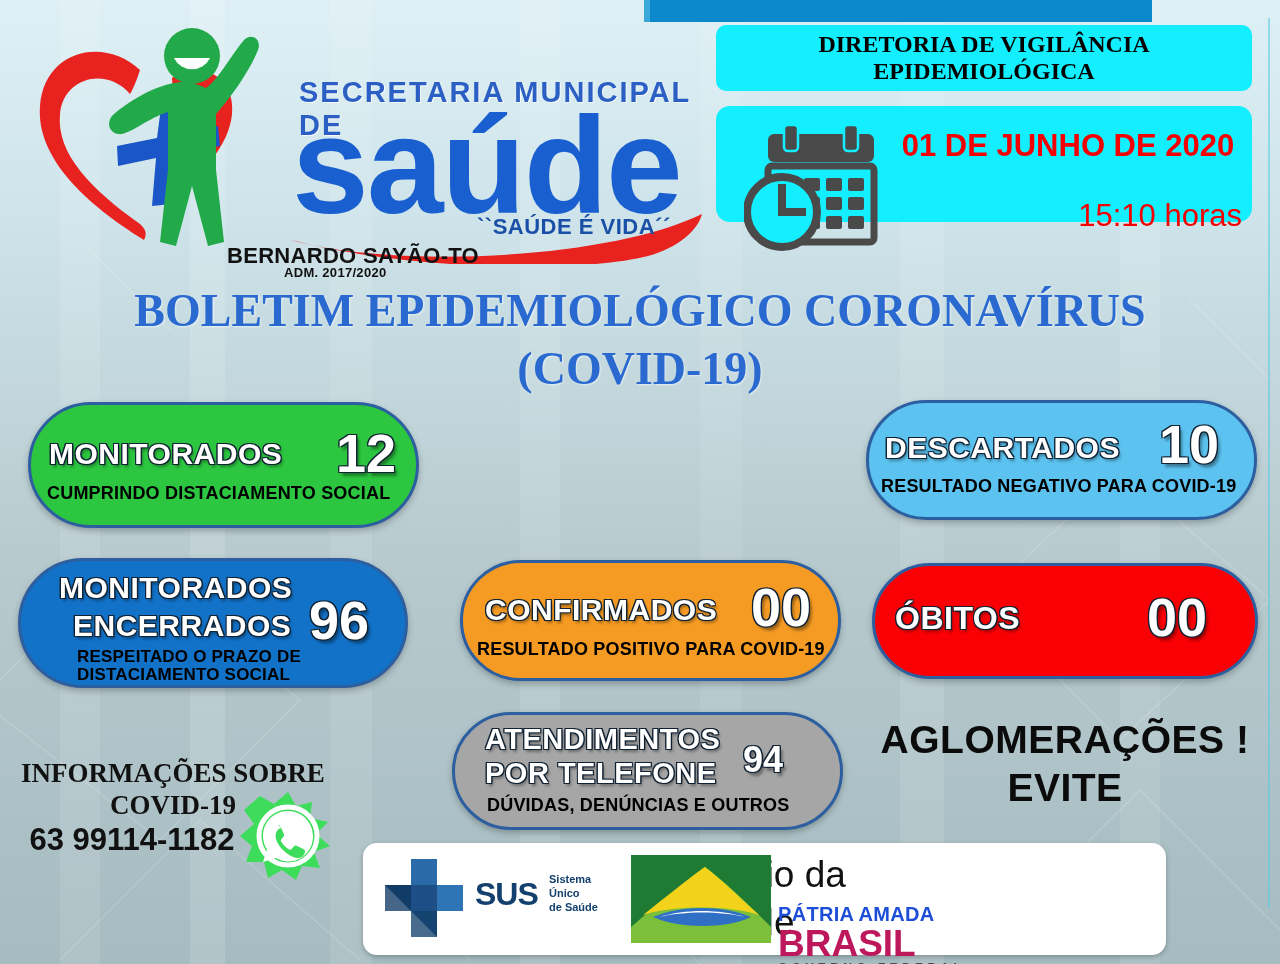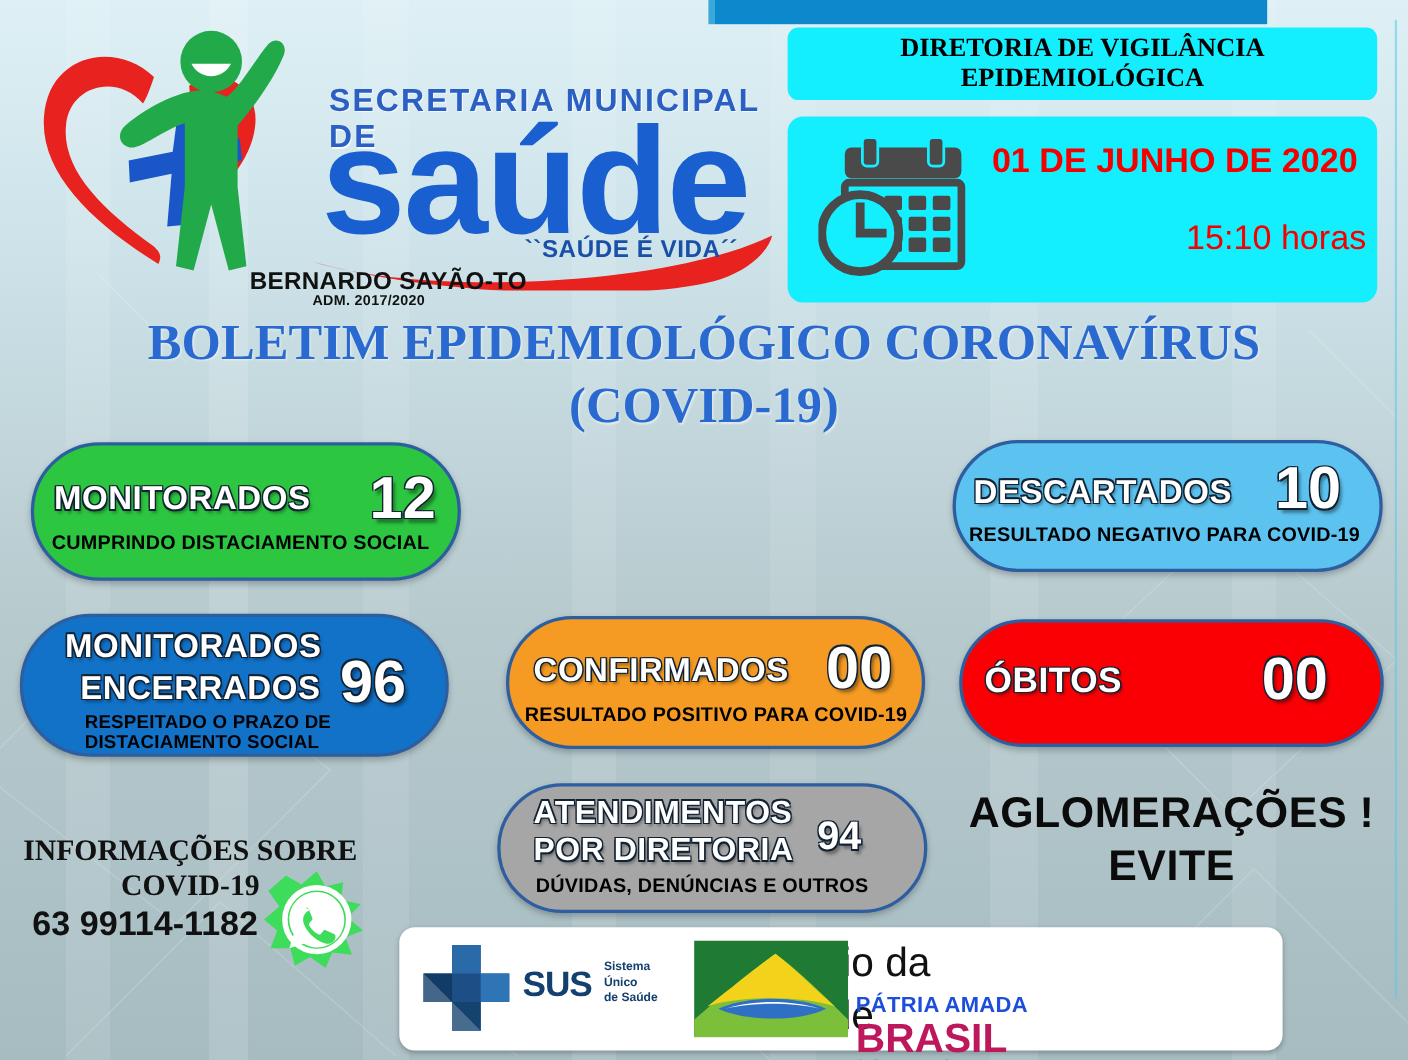--- a/index.html
+++ b/index.html
@@ -48,21 +48,21 @@
     letter-spacing:-2px;line-height:1;}
   .logo-motto{position:absolute;left:455px;top:196px;font-size:22px;font-weight:bold;color:#1a4fa8;letter-spacing:.5px;}
   .logo-city{position:absolute;left:205px;top:225px;font-size:22px;font-weight:bold;color:#111;letter-spacing:.3px;}
   .logo-adm{position:absolute;left:262px;top:247px;font-size:13px;font-weight:bold;color:#111;letter-spacing:.3px;}
 
   
   .dve-box{position:absolute;left:716px;top:25px;width:536px;height:66px;background:#14efff;
     border-radius:10px;display:flex;align-items:center;justify-content:center;}
   .dve-text{font-family:"Liberation Serif",serif;font-weight:bold;font-size:24px;color:#000;
     text-align:center;line-height:1.12;}
-  .date-box{position:absolute;left:716px;top:106px;width:536px;height:169px;background:#14efff;
+  .date-box{position:absolute;left:716px;top:106px;width:536px;height:116px;background:#14efff;
     border-radius:14px;}
   .date-text{position:absolute;left:178px;top:22px;width:348px;text-align:center;
     font-size:31px;font-weight:bold;color:#f50000;}
   .time-text{position:absolute;left:178px;top:92px;width:348px;text-align:right;
     font-size:31px;font-weight:normal;color:#f50000;}
   .cal-icon{position:absolute;left:28px;top:16px;}
 
   
   .title{position:absolute;left:0;top:282px;width:1280px;text-align:center;
     font-family:"Liberation Serif",serif;font-weight:bold;color:#2a6ad0;
@@ -207,21 +207,21 @@
     <div class="sub" style="left:14px;top:76px;font-size:18px;">RESULTADO POSITIVO PARA COVID-19</div>
   </div>
 
   <div class="card" style="left:872px;top:563px;width:380px;height:110px;background:#fa0005;">
     <div class="lbl" style="left:20px;top:34px;font-size:32px;">ÓBITOS</div>
     <div class="num" style="left:272px;top:20px;font-size:54px;">00</div>
   </div>
 
   <div class="card" style="left:452px;top:712px;width:385px;height:112px;background:#a6a6a6;">
     <div class="lbl" style="left:30px;top:8px;font-size:29px;">ATENDIMENTOS</div>
-    <div class="lbl" style="left:30px;top:42px;font-size:29px;">POR DIRETORIA</div>
+    <div class="lbl" style="left:30px;top:42px;font-size:29px;">POR TELEFONE</div>
     <div class="num" style="left:288px;top:24px;font-size:36px;">94</div>
     <div class="sub" style="left:32px;top:80px;font-size:18px;">DÚVIDAS, DENÚNCIAS E OUTROS</div>
   </div>
 
   <div class="info-l1">
     <div>INFORMAÇÕES SOBRE</div>
     <div>COVID-19</div>
   </div>
   <div class="info-phone">63 99114-1182</div>
   <div class="wa-wrap">

